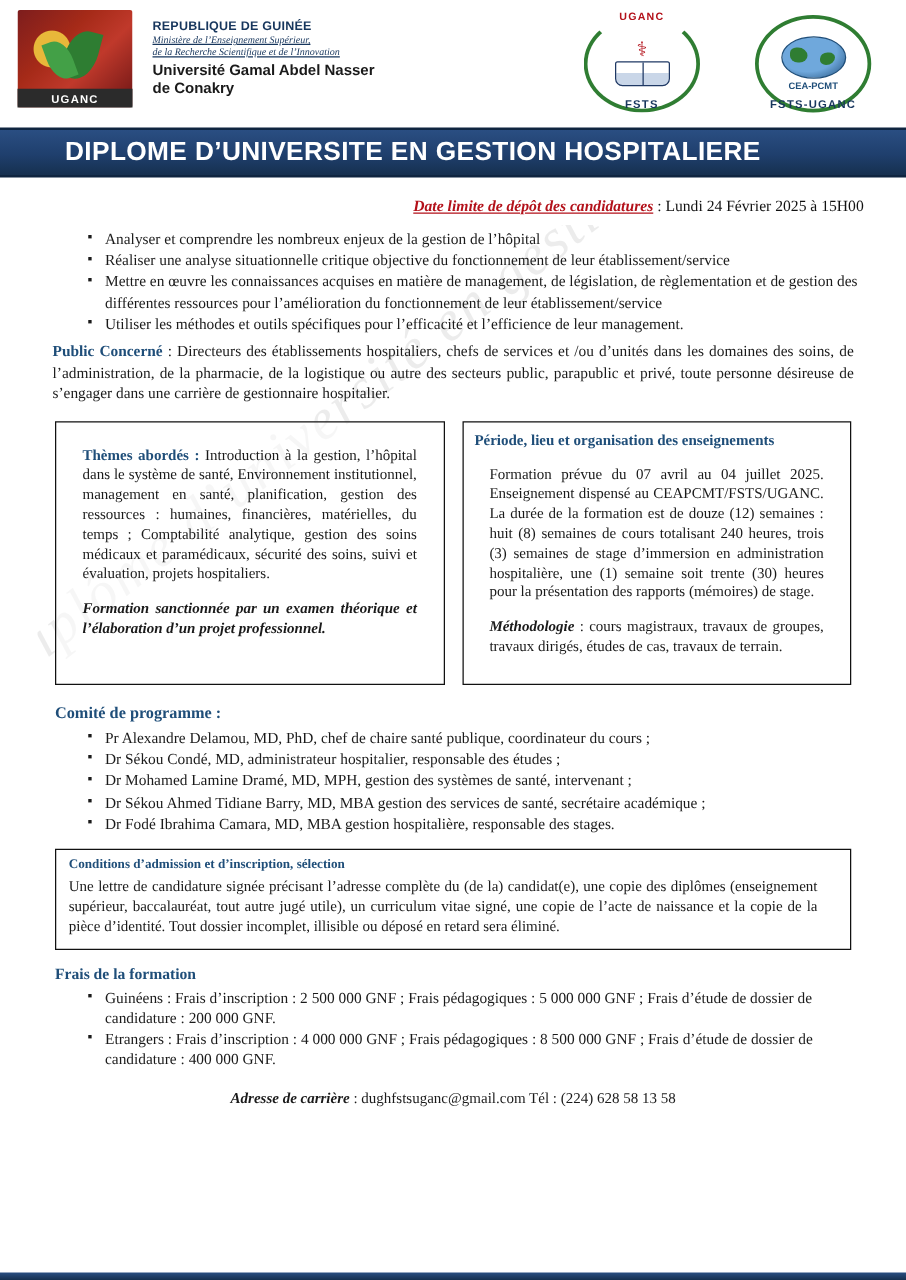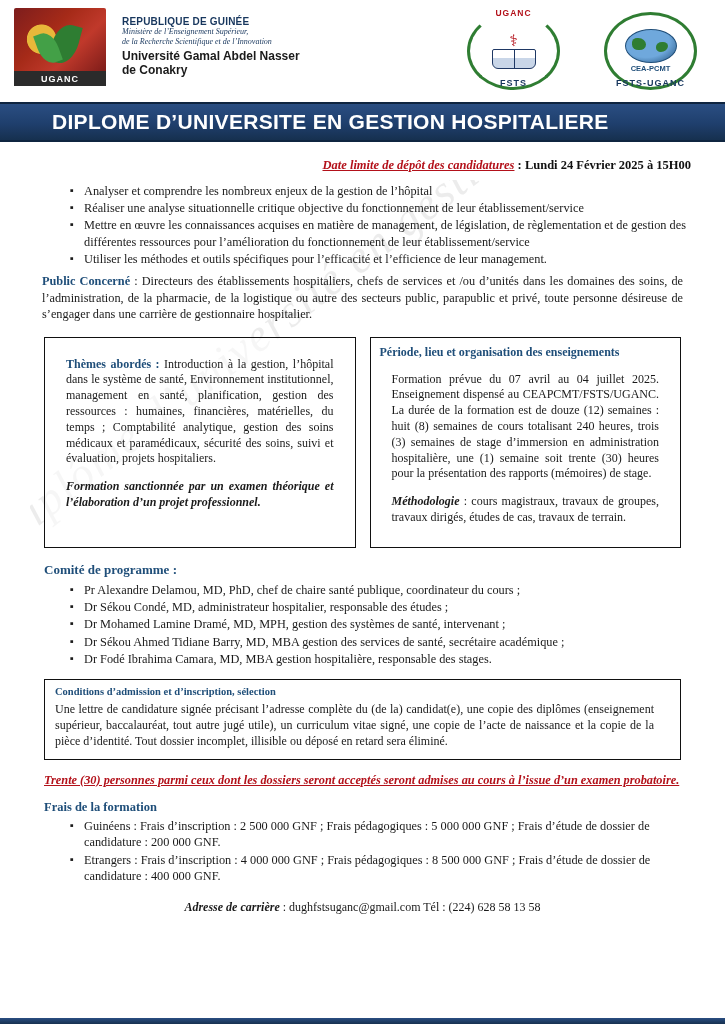--- a/index.html
+++ b/index.html
@@ -151,21 +151,21 @@
     margin:0; padding-left: 52px;
     font-family:"Liberation Sans", sans-serif;
     font-size: 21px; font-weight: bold; color:#ffffff; letter-spacing: 0.3px;
   }
   
   .content { position:relative; z-index:2; padding: 10px 26px 0 26px; }
   .deadline {
     text-align: right; font-size: 12.5px; margin: 6px 8px 10px 0;
   }
   .deadline .u { color:#b3111a; text-decoration: underline; font-weight: bold; font-style: italic;}
-  .deadline .rest { font-weight: bold; color:#111;margin-top:10px; }
+  .deadline .rest { font-weight: normal; color:#111;margin-top:10px; }
   .sec-title {
     color:#1f4e79; font-weight:bold; font-size:13px; margin: 0 0 4px 16px;
   }
   ul.bul { margin: 2px 0 6px 0; padding-left: 58px; list-style: none; }
   ul.bul li {
     font-size: 12.3px; line-height: 1.32; margin-bottom: 1px; position: relative;
   }
   ul.bul li:before {
     content:"\25AA"; position:absolute; left:-14px; top:0; color:#1a1a1a; font-size:11px;
   }
@@ -218,21 +218,21 @@
     <div class="logo-block">
       <div class="ugan-logo">
         <div class="leaf"></div>
         <div class="leaf2"></div>
         <div class="bar">UGANC</div>
       </div>
     </div>
 
     <div class="header-text">
       <div class="ht1">REPUBLIQUE DE GUINÉE</div>
-      <div class="ht2" style="white-space:pre-line;">Ministère de l’Enseignement Supérieur,
+      <div class="ht2" style="white-space:pre-line;text-decoration:underline;">Ministère de l’Enseignement Supérieur,
 de la Recherche Scientifique et de l’Innovation</div>
       <div class="ht3">Université Gamal Abdel Nasser</div>
       <div class="ht3" style="margin-top:0;">de Conakry</div>
     </div>
 
     <div style="flex:1"></div>
 
     <div class="seal">
       <div class="wreath"></div>
       <div class="lbl-top">UGANC</div>
@@ -295,21 +295,20 @@
       <li>Dr Mohamed Lamine Dramé, MD, MPH, gestion des systèmes de santé, intervenant ;</li>
       <li>Dr Sékou Ahmed Tidiane Barry, MD, MBA gestion des services de santé, secrétaire académique ;</li>
       <li>Dr Fodé Ibrahima Camara, MD, MBA gestion hospitalière, responsable des stages.</li>
     </ul>
 
     <div class="adm-box">
       <div class="bt">Conditions d’admission et d’inscription, sélection</div>
       <p><span>Une lettre de candidature signée précisant l’adresse complète du (de la) candidat(e), une copie des diplômes (enseignement supérieur, baccalauréat, tout autre jugé utile), un curriculum vitae signé, une copie de l’acte de naissance et la copie de la pièce d’identité. </span><span class="it-bold">Tout dossier incomplet, illisible ou déposé en retard sera éliminé.</span></p>
     </div>
 
-    <div class="notice">Trente (30) personnes parmi ceux dont les dossiers seront acceptés seront admises au cours à l’issue d’un examen probatoire.</div>
 
     <div class="frais-title">Frais de la formation</div>
     <ul class="bul">
       <li>Guinéens : Frais d’inscription : 2 500 000 GNF ; Frais pédagogiques : 5 000 000 GNF ; Frais d’étude de dossier de candidature : 200 000 GNF.</li>
       <li>Etrangers : Frais d’inscription : 4 000 000 GNF ; Frais pédagogiques : 8 500 000 GNF ; Frais d’étude de dossier de candidature : 400 000 GNF.</li>
     </ul>
 
     <div class="addr">
       <b>Adresse de carrière</b><span> : dughfstsuganc@gmail.com Tél : (224) 628 58 13 58</span>
     </div>

